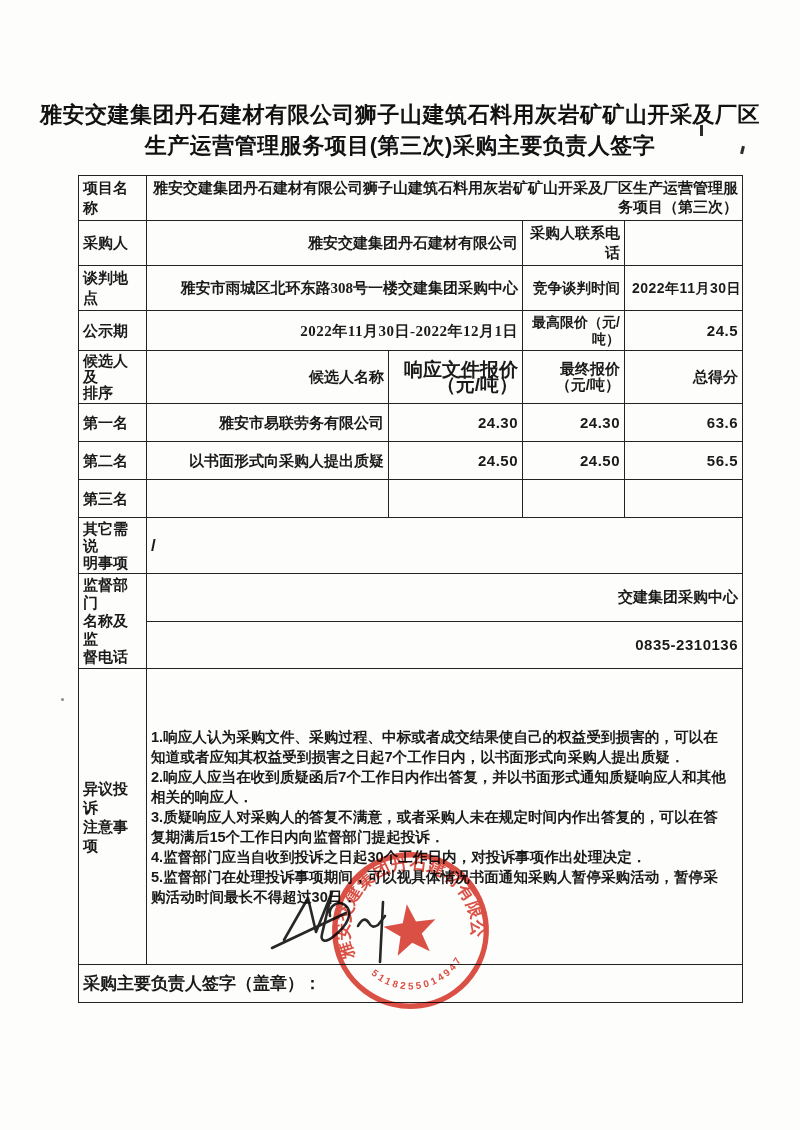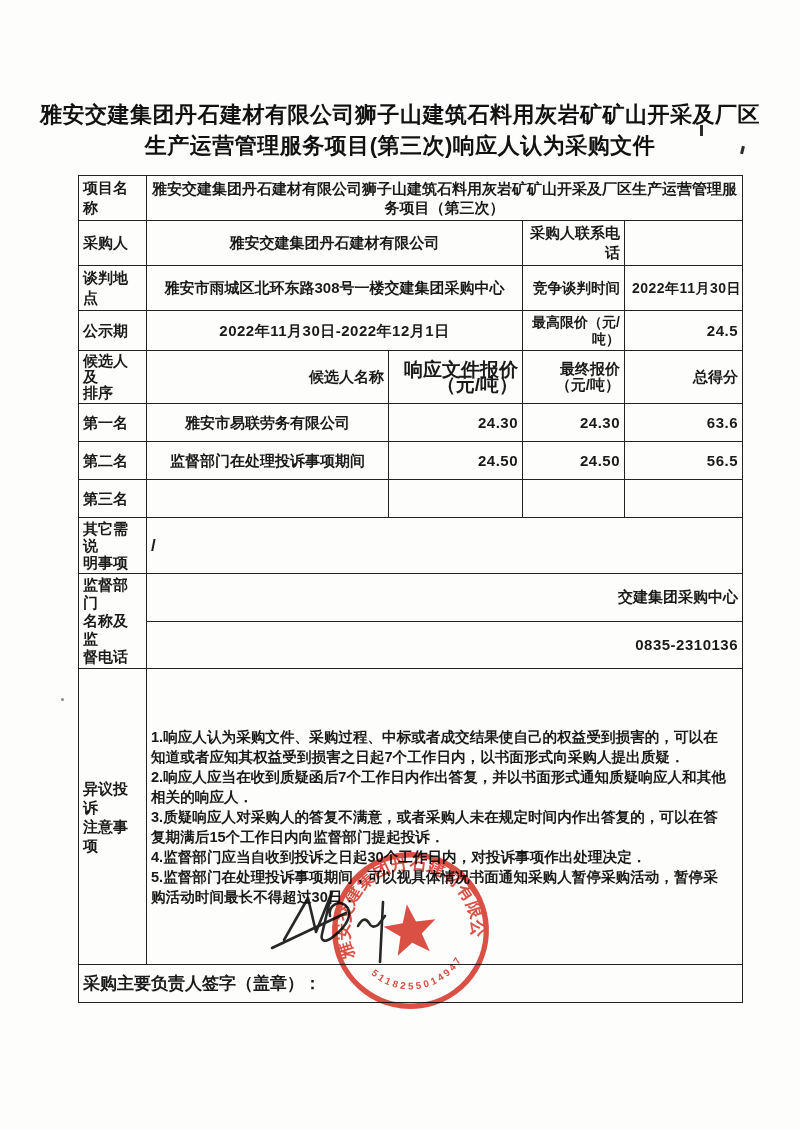--- a/index.html
+++ b/index.html
@@ -13,42 +13,42 @@
   .title { position:absolute; top:99px; left:0; width:800px; text-align:center;
     font-size:22px; line-height:31px; letter-spacing:0.5px; color:#121212; }
   table.main {
     position:absolute; left:78px; top:175px; width:664px;
     border-collapse:collapse; table-layout:fixed;
     font-size:15px; color:#1a1a1a;
   }
   table.main td { border:1.6px solid #232323; vertical-align:middle;
     padding:2px 4px; line-height:20px; overflow:hidden; }
   .lab { text-align:left; padding-left:5px; }
-  .val { text-align:center; padding-left:7px; }
+  .val { text-align:right; padding-left:7px;font-family:Liberation Serif, serif; }
   .ctr { text-align:right; }
   .pre { white-space:pre-line; }
   .notes-cell { vertical-align:top; padding:60px 4px 6px 9px;
     font-size:14.6px; line-height:23px; white-space:pre-line; text-align:left; }
   .slash { font-size:17px; padding-left:9px; }
   .sig-cell { padding-left:6px; font-size:17px;font-family:Liberation Serif, serif; }
   .num { letter-spacing:0.5px; }
   .stamp { position:absolute; left:322px; top:842px; width:177px; height:177px;
     transform:rotate(-8deg); opacity:0.88; mix-blend-mode:multiply; z-index:5; }
   .signature { position:absolute; left:266px; top:872px; width:220px; height:95px; z-index:4; }
   .artifact { position:absolute; background:#2b2b2b; z-index:2; }
   .speck { position:absolute; width:3px; height:3px; border-radius:2px; background:#8a8a8a; z-index:2; }
 </style>
 </head>
 <body>
 
 <div class="page">
 
   <div class="title">
     <div>雅安交建集团丹石建材有限公司狮子山建筑石料用灰岩矿矿山开采及厂区</div>
-    <div>生产运营管理服务项目(第三次)响应人认为采购文件</div>
+    <div>生产运营管理服务项目(第三次)采购主要负责人签字</div>
   </div>
 
   <table class="main">
     <colgroup>
       <col style="width:68px">
         <col style="width:242px">
         <col style="width:134px">
       <col style="width:102px">
         <col style="width:118px">
     </colgroup>
@@ -89,21 +89,21 @@
     </tr>
     <tr style="height:38px">
       <td class="lab">第一名</td>
       <td class="val">雅安市易联劳务有限公司</td>
       <td class="ctr num">24.30</td>
       <td class="ctr num">24.30</td>
       <td class="ctr num">63.6</td>
     </tr>
     <tr style="height:38px">
       <td class="lab">第二名</td>
-      <td class="val">监督部门在处理投诉事项期间</td>
+      <td class="val">以书面形式向采购人提出质疑</td>
       <td class="ctr num">24.50</td>
       <td class="ctr num">24.50</td>
       <td class="ctr num">56.5</td>
     </tr>
     <tr style="height:38px">
       <td class="lab">第三名</td>
       <td class="val"></td>
       <td class="ctr num"></td>
       <td class="ctr num"></td>
       <td class="ctr num"></td>

